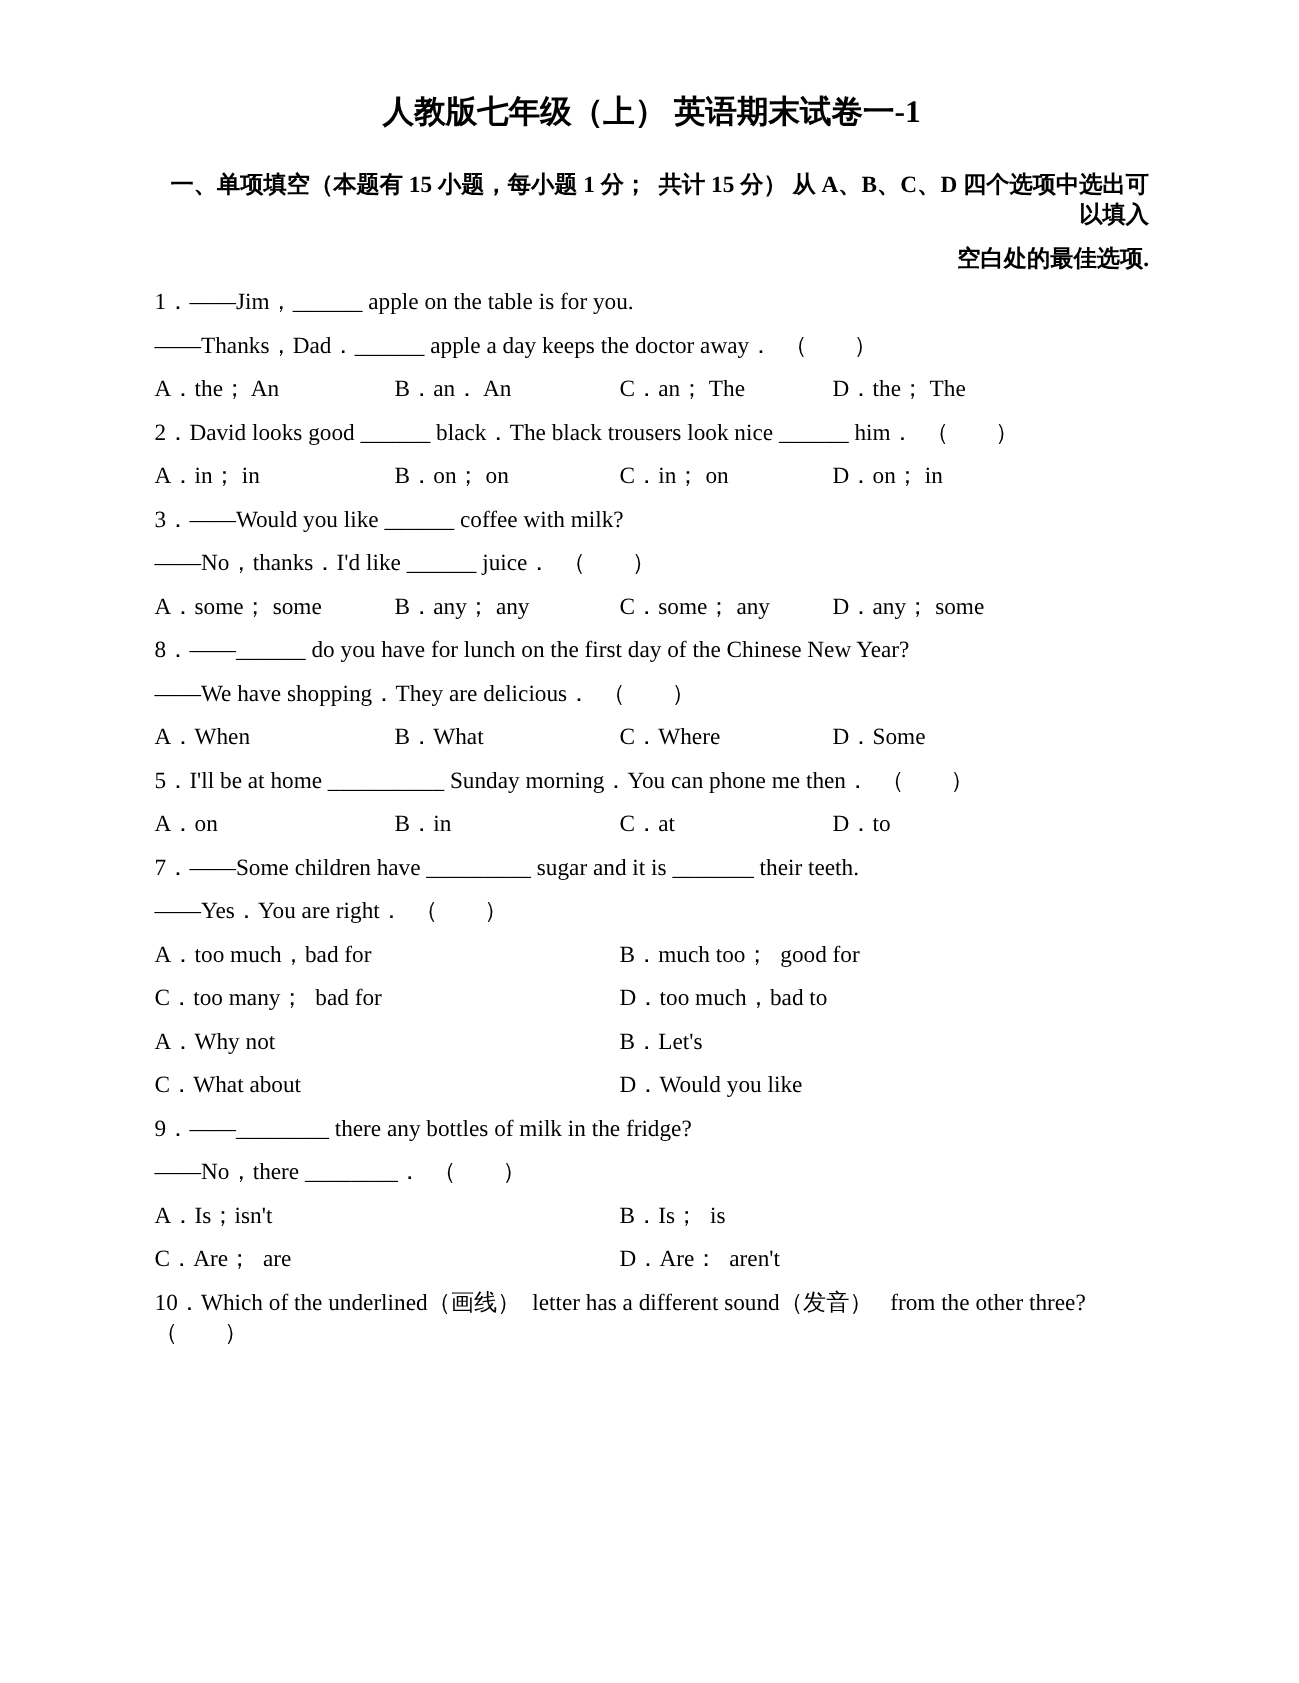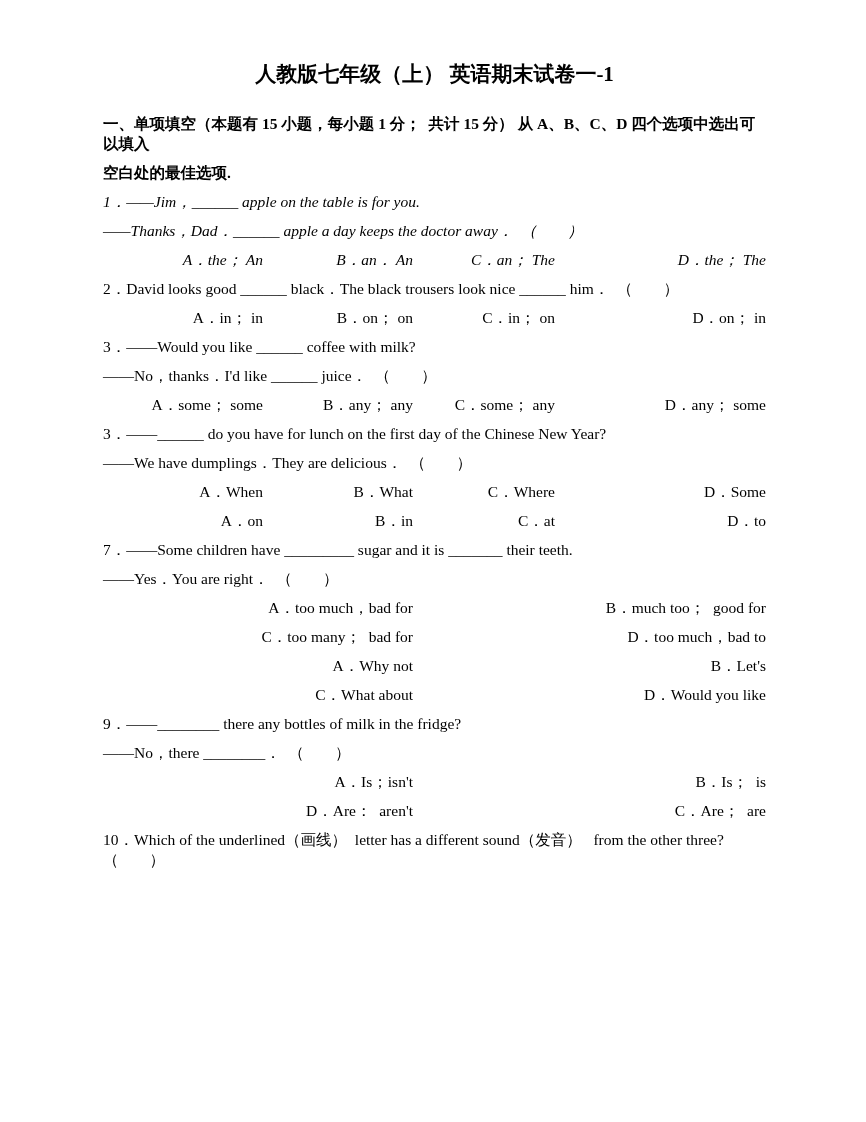--- a/index.html
+++ b/index.html
@@ -27,34 +27,33 @@
     line-height: 28px;
     margin: 0 0 26px 0;
     white-space: pre-wrap;
   }
   .section-heading p {
     font-size: 15.5px;
     font-weight: bold;
     line-height: 20px;
     margin: 0 0 9px 0;
     white-space: pre-wrap;
+    text-align: right;
   }
   .questions .question:first-child {
     margin-top: 0;
-    font-style: italic;
   }
   .qline {
     font-size: 15.5px;
     line-height: 20px;
     margin: 0 0 9px 0;
     white-space: pre-wrap;
   }
   .options {
     display: grid;
-    text-align: right;
   }
   .options.cols4 {
     grid-template-columns: 160px 150px 142px 1fr;
   }
   .options.cols2 {
     grid-template-columns: 310px 1fr;
   }
   .opt {
     font-size: 15.5px;
     line-height: 20px;
@@ -102,31 +101,32 @@
       <p class="qline">——No，thanks．I'd like ______ juice．  （　　）</p>
       <div class="options cols4">
         <span class="opt">A．some； some</span>
         <span class="opt">B．any； any</span>
         <span class="opt">C．some； any</span>
         <span class="opt">D．any； some</span>
       </div>
     </section>
 
     <section class="question">
-      <p class="qline">3．——______ do you have for lunch on the first day of the Chinese New Year?</p>
-      <p class="qline">——We have dumplings．They are delicious．  （　　）</p>
+      <p class="qline">8．——______ do you have for lunch on the first day of the Chinese New Year?</p>
+      <p class="qline">——We have shopping．They are delicious．  （　　）</p>
       <div class="options cols4">
         <span class="opt">A．When</span>
         <span class="opt">B．What</span>
         <span class="opt">C．Where</span>
         <span class="opt">D．Some</span>
       </div>
     </section>
 
     <section class="question">
+      <p class="qline">5．I'll be at home __________ Sunday morning．You can phone me then．  （　　）</p>
       <div class="options cols4">
         <span class="opt">A．on</span>
         <span class="opt">B．in</span>
         <span class="opt">C．at</span>
         <span class="opt">D．to</span>
       </div>
     </section>
 
 
     <section class="question">
@@ -148,22 +148,22 @@
         <span class="opt">D．Would you like</span>
       </div>
     </section>
 
     <section class="question">
       <p class="qline">9．——________ there any bottles of milk in the fridge?</p>
       <p class="qline">——No，there ________．  （　　）</p>
       <div class="options cols2">
         <span class="opt">A．Is；isn't</span>
         <span class="opt">B．Is；  is</span>
+        <span class="opt">C．Are；  are</span>
         <span class="opt">D．Are：  aren't</span>
-        <span class="opt">C．Are；  are</span>
       </div>
     </section>
 
     <section class="question">
       <p class="qline">10．Which of the underlined（画线）  letter has a different sound（发音）   from the other three?  （　　）</p>
     </section>
 
   </div>
 </div>
 

